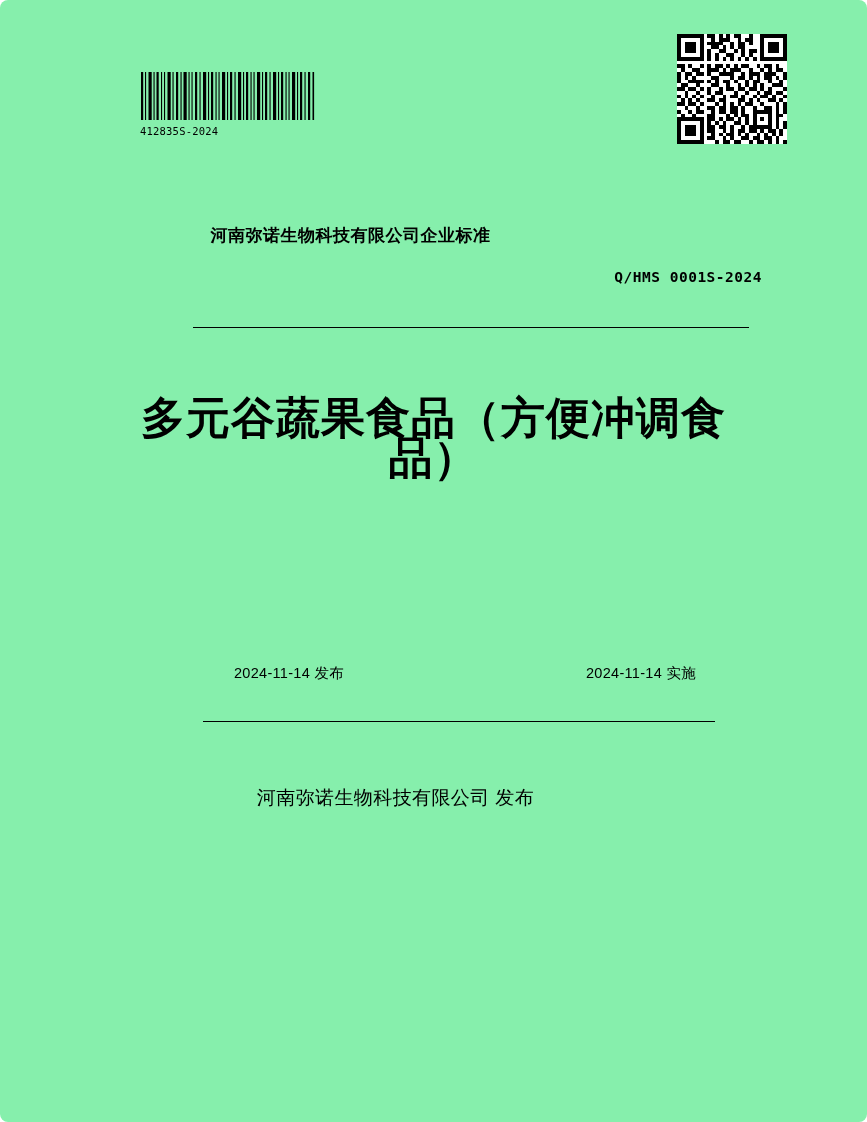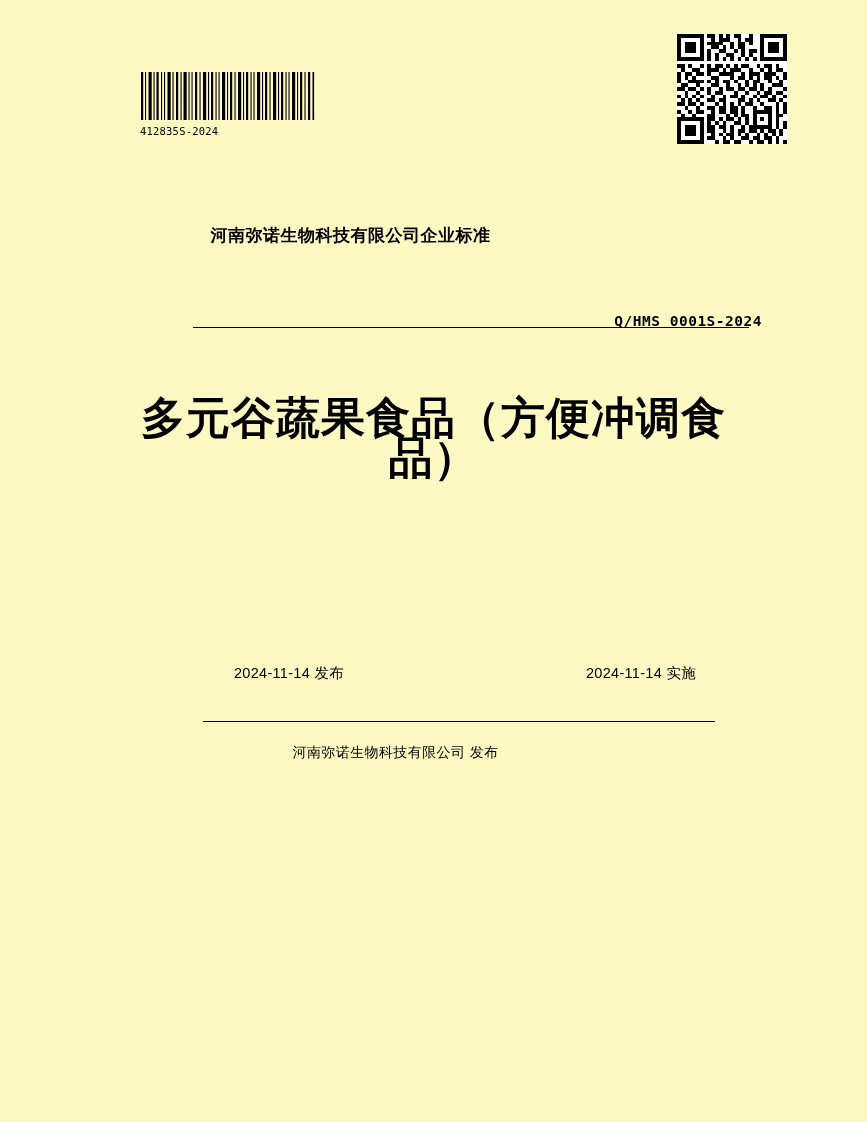--- a/index.html
+++ b/index.html
@@ -12,21 +12,22 @@
     height: 1122px;
     position: relative;
     font-family: "Liberation Sans", sans-serif;
     color: #000000;
     overflow: hidden;
   }
 
   .page {
     position: absolute;
     inset: 0;
-    background: #fef9c3;
+    background: #86efac;
+    border-radius: 8px;
   }
 
   
   .barcode-block {
     position: absolute;
     left: 140px;
     top: 72px;
     width: 175px;
   }
   .barcode {
@@ -66,21 +67,20 @@
   }
 
   .std-number {
     position: absolute;
     top: 269px;
     right: 105px;
     font-family: "DejaVu Sans Mono", monospace;
     font-size: 14.5px;
     font-weight: bold;
     letter-spacing: 0.5px;
-    margin-top: 44px;
   }
 
   .rule-top {
     position: absolute;
     top: 327px;
     left: 193px;
     width: 556px;
     border-top: 1.6px solid #000;
   }
 
@@ -127,25 +127,25 @@
     left: 578px;
     top: 0;
     font-size: 14.5px;
     letter-spacing: 0.3px;
     margin-left: 8px;
   }
 
   
   .publisher {
     position: absolute;
-    top: 744px;
+    top: 785px;
     left: 0;
     width: 791px;
     text-align: center;
-    font-size: 14px;
+    font-size: 19px;
     letter-spacing: 0.4px;
   }
 </style>
 </head>
 <body>
 
 <div class="page">
 
   <div class="barcode-block">
     <svg class="barcode" viewBox="0 0 175 48" preserveAspectRatio="none">

